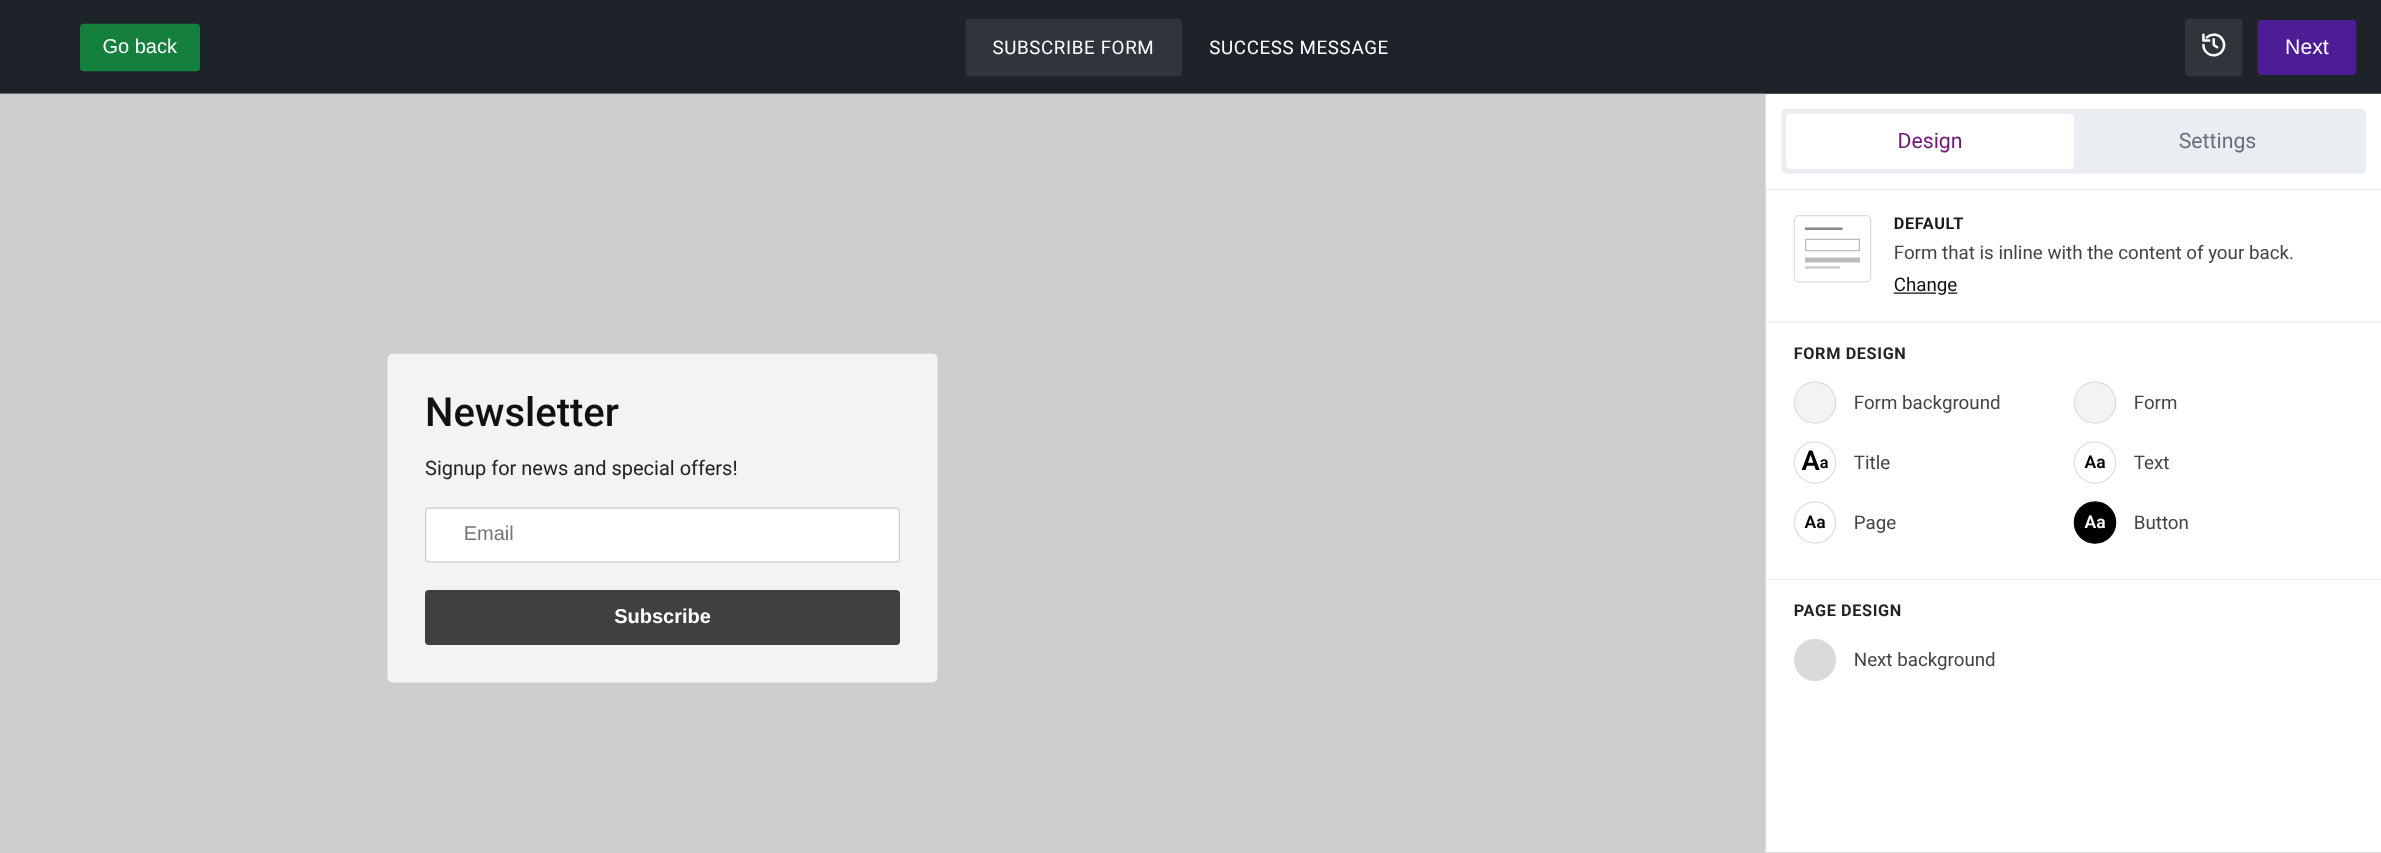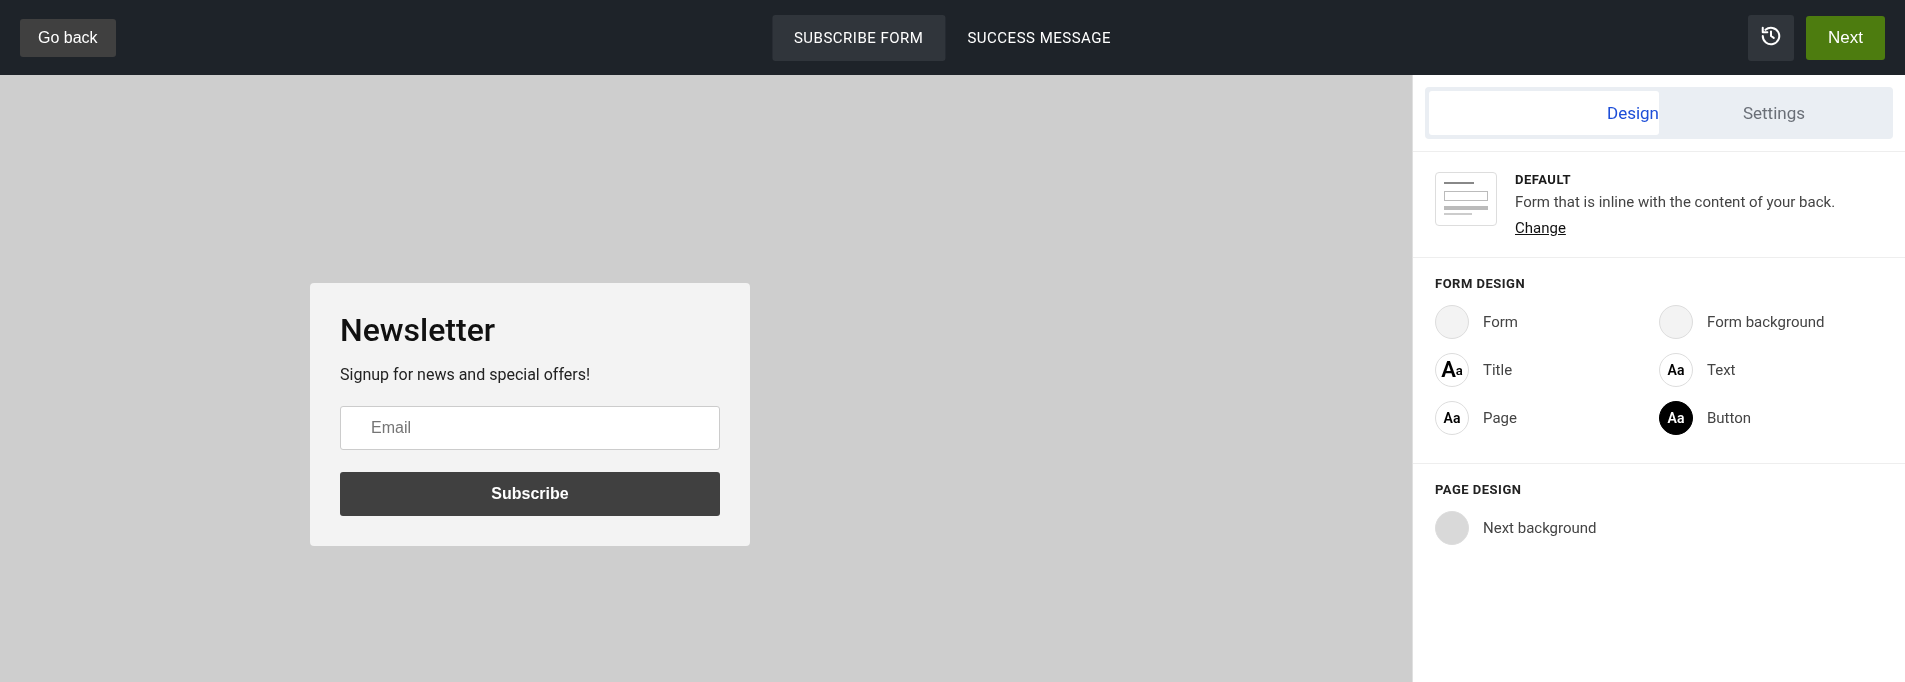--- a/index.html
+++ b/index.html
@@ -12,27 +12,28 @@
   }
   .topbar {
     height: 75px;
     background: #1e2329;
     display: flex;
     align-items: center;
     padding: 0 20px;
     position: relative;
   }
   .go-back-btn {
-    background: #404040;
+    background: #15803d;
     color: #fff;
     border: none;
     padding: 10px 18px;
     font-size: 16px;
     border-radius: 3px;
     cursor: pointer;
+    margin-left: 44px;
   }
   .tab-group {
     position: absolute;
     left: 50%;
     transform: translateX(-50%);
     display: flex;
     align-items: center;
     gap: 0;
     text-align: right;
   }
@@ -57,21 +58,21 @@
     width: 46px;
     height: 46px;
     background: #30353b;
     border-radius: 3px;
     display: flex;
     align-items: center;
     justify-content: center;
     cursor: pointer;
   }
   .next-btn {
-    background: #4d7c0f;
+    background: #4c1d95;
     color: #fff;
     border: none;
     padding: 12px 22px;
     font-size: 17px;
     border-radius: 3px;
     cursor: pointer;
   }
 
   .workspace {
     display: flex;
@@ -148,22 +149,21 @@
     flex: 1;
     text-align: center;
     padding: 12px 0;
     font-size: 17px;
     cursor: pointer;
     border-radius: 3px;
     color: #6a6f77;
   }
   .side-tab.active {
     background: #fff;
-    color: #1d4ed8;
-    text-align: right;
+    color: #701a75;
   }
   .layout-section {
     border-top: 1px solid #eee;
     padding: 20px 22px;
     display: flex;
     gap: 18px;
     align-items: flex-start;
   }
   .layout-thumb {
     width: 62px;
@@ -273,25 +273,25 @@
         <div class="layout-desc">Form that is inline with the content of your back.</div>
         <span class="change-link">Change</span>
       </div>
     </div>
 
     <div class="section-block">
       <div class="section-heading">FORM DESIGN</div>
       <div class="design-grid">
         <div class="design-item">
           <div class="swatch light"></div>
+          <span class="design-label">Form background</span>
+        </div>
+        <div class="design-item">
+          <div class="swatch light"></div>
           <span class="design-label">Form</span>
-        </div>
-        <div class="design-item">
-          <div class="swatch light"></div>
-          <span class="design-label">Form background</span>
         </div>
         <div class="design-item">
           <div class="swatch">
               <span class="big">A</span>
               <span style="font-size:13px;">a</span>
             </div>
           <span class="design-label">Title</span>
         </div>
         <div class="design-item">
           <div class="swatch">Aa</div>

